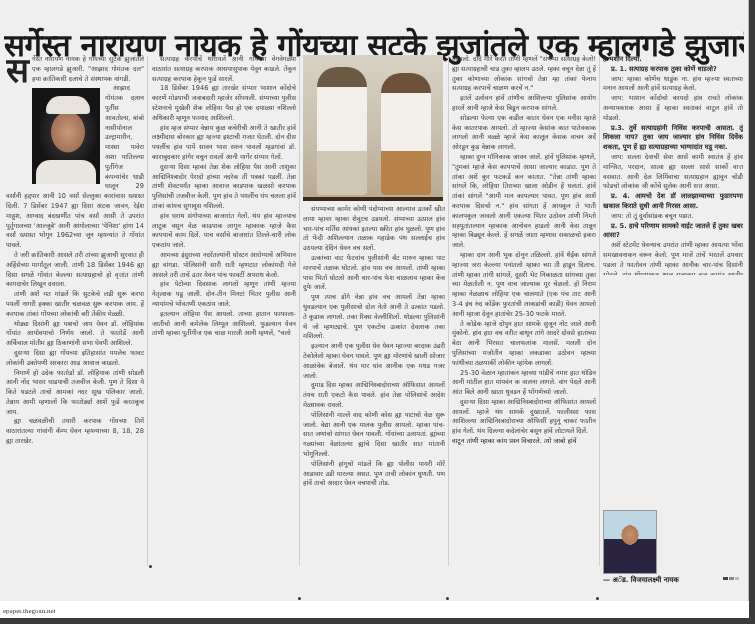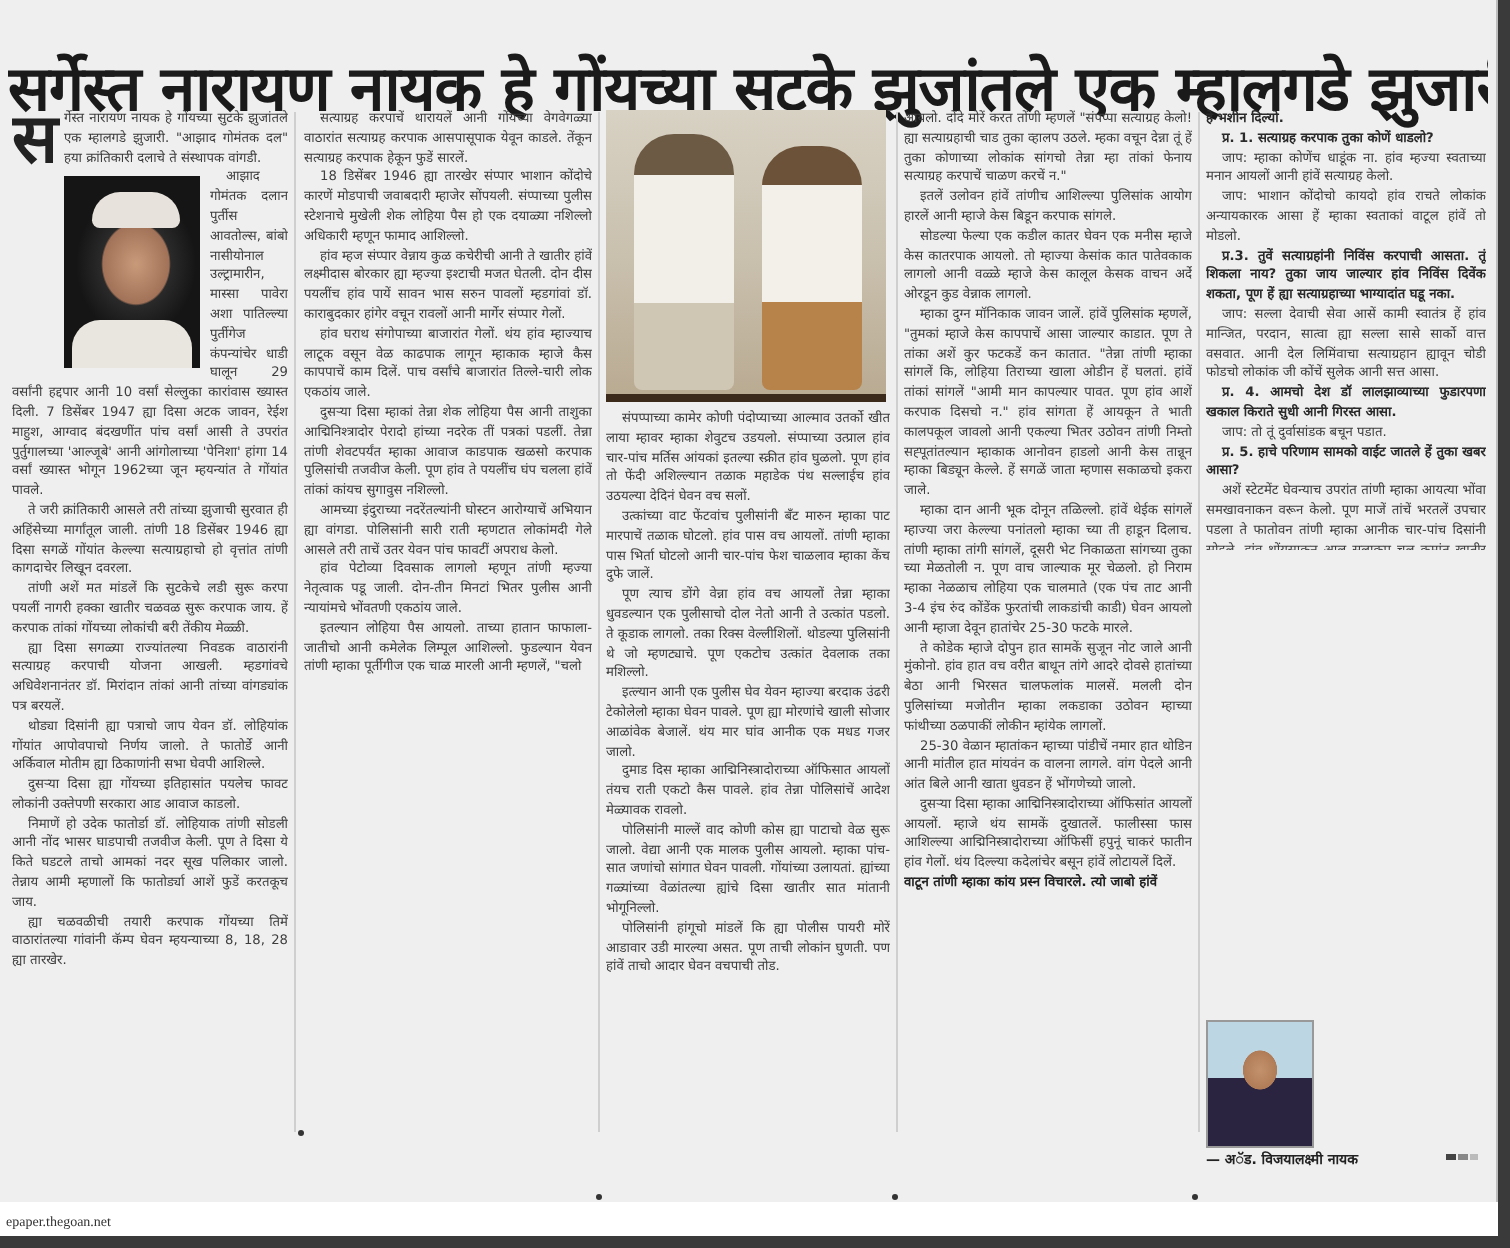--- a/index.html
+++ b/index.html
@@ -23,55 +23,54 @@
   .portrait .shirt { position:absolute; left:4px; bottom:0; width:60px; height:24px; background:#e9e6df; border-radius:14px 14px 0 0; }
   .photo { width:140px; height:146px; margin:0 0 4px 0; background:linear-gradient(180deg,#d8d2c4 0%,#c9c0ae 50%,#b9aa91 100%); position:relative; overflow:hidden; }
   .photo .p1 { position:absolute; left:14px; top:12px; width:50px; height:128px; background:linear-gradient(180deg,#6d5a44 0 16%,#f1efe8 16% 66%,#cfc6b4 66%); border-radius:20px 20px 4px 4px; }
   .photo .p2 { position:absolute; left:78px; top:18px; width:50px; height:122px; background:linear-gradient(180deg,#6b5238 0 16%,#f3f0ea 16% 64%,#b7834a 64%); border-radius:20px 20px 4px 4px; }
   .photo .edge { position:absolute; left:0; bottom:0; width:140px; height:4px; background:#3b2a1a; }
   .qhead { font-weight:bold; color:#2a2a2a; }
   .ans { }
   .lady { float:left; width:52px; height:62px; margin:2px 6px 2px 0; background:radial-gradient(ellipse 14px 16px at 26px 24px,#c3926c 0%,#b07c58 60%,transparent 62%),linear-gradient(180deg,#bcd6e4 0 45%,#2a2440 45%); border:1px solid #999; }
   .byline { clear:both; font-weight:bold; font-size:7px; color:#222; margin-top:6px; }
   .endmark { position:absolute; left:723px; top:577px; width:16px; height:3px; background:linear-gradient(90deg,#444 0 5px,transparent 5px 6px,#888 6px 11px,transparent 11px 12px,#bbb 12px 16px); }
-  .lastline { font-weight:bold; color:#222; text-indent:0 !important; }
+  .lastline { font-weight:normal; color:#222; text-indent:0 !important; }
   .footer { position:absolute; left:3px; top:607px; font-family:Liberation Serif, serif; font-size:7px; color:#333; }
 </style>
 </head>
 <body>
 
 <div class="page">
   <h1 class="headline">सर्गेस्त नारायण नायक हे गोंयच्या सुटके झुजांतले एक म्हालगडे झुजारी</h1>
 
   <div class="col c1">
     <div>
       <span class="dropcap">स</span>
       <span>र्गेस्त नारायण नायक हे गोंयच्या सुटके झुजांतले एक म्हालगडे झुजारी. "आझाद गोमंतक दल" हया क्रांतिकारी दलाचे ते संस्थापक वांगडी.</span>
     </div>
     <div class="portrait">
       <div class="hair"></div>
       <div class="shirt"></div>
     </div>
     <p>आझाद गोमंतक दलान पुर्तीस आवतोल्स, बांबो नासीयोनाल उल्ट्रामारीन, मास्सा पावेरा अशा पातिल्ल्या पुर्तीगेज कंपन्यांचेर धाडी घालून 29 वर्सांनी हद्दपार आनी 10 वर्सां सेल्लुका कारांवास ख्यास्त दिली. 7 डिसेंबर 1947 ह्या दिसा अटक जावन, रेईश माहुश, आग्वाद बंदखणींत पांच वर्सां आसी ते उपरांत पुर्तुगालच्या 'आल्जूबे' आनी आंगोलाच्या 'पेनिशा' हांगा 14 वर्सां ख्यास्त भोगून 1962च्या जून म्हयन्यांत ते गोंयांत पावले.</p>
     <p>ते जरी क्रांतिकारी आसले तरी तांच्या झुजाची सुरवात ही अहिंसेच्या मार्गांतूल जाली. तांणी 18 डिसेंबर 1946 ह्या दिसा सगळें गोंयांत केल्ल्या सत्याग्रहाचो हो वृत्तांत तांणी कागदाचेर लिखून दवरला.</p>
     <p>तांणी अशें मत मांडलें कि सुटकेचे लडी सुरू करपा पयलीं नागरी हक्का खातीर चळवळ सुरू करपाक जाय. हें करपाक तांकां गोंयच्या लोकांची बरी तेंकीय मेळ्ळी.</p>
-    <p>ह्या दिसा सगळ्या राज्यांतल्या निवडक वाठारांनी सत्याग्रह करपाची योजना आखली. म्हडगांवचे अधिवेशनानंतर डॉ. मिरांदान तांकां आनी तांच्या वांगड्यांक पत्र बरयलें.</p>
     <p>थोड्या दिसांनी ह्या पत्राचो जाप येवन डॉ. लोहियांक गोंयांत आपोवपाचो निर्णय जालो. ते फातोर्डे आनी अर्किवाल मोतीम ह्या ठिकाणांनी सभा घेवपी आशिल्ले.</p>
     <p>दुसऱ्या दिसा ह्या गोंयच्या इतिहासांत पयलेच फावट लोकांनी उक्तेपणी सरकारा आड आवाज काडलो.</p>
     <p>निमाणें हो उदेक फातोर्डा डॉ. लोहियाक तांणी सोडली आनी नोंद भासर घाडपाची तजवीज केली. पूण ते दिसा ये किते घडटले ताचो आमकां नदर सूख पलिकार जालो. तेन्नाय आमी म्हणालों कि फातोर्ड्या आशें फुडें करतकूच जाय.</p>
     <p>ह्या चळवळीची तयारी करपाक गोंयच्या तिमें वाठारांतल्या गांवांनी कॅम्प घेवन म्हयन्याच्या 8, 18, 28 ह्या तारखेर.</p>
   </div>
   <div class="rule" style="left:147px"></div>
 
   <div class="col c2">
     <p>सत्याग्रह करपाचें थारायलें आनी गोंयच्या वेगवेगळ्या वाठारांत सत्याग्रह करपाक आसपासूपाक येवून काडले. तेंकून सत्याग्रह करपाक हेकून फुडें सारलें.</p>
     <p>18 डिसेंबर 1946 ह्या तारखेर संप्पार भाशान कोंदोचे कारणें मोडपाची जवाबदारी म्हाजेर सोंपयली. संप्पाच्या पुलीस स्टेशनाचे मुखेली शेक लोहिया पैस हो एक दयाळ्या नशिल्लो अधिकारी म्हणून फामाद आशिल्लो.</p>
     <p>हांव म्हज संप्पार वेन्नाय कुळ कचेरीची आनी ते खातीर हांवें लक्ष्मीदास बोरकार ह्या म्हज्या इश्टाची मजत घेतली. दोन दीस पयलींच हांव पायें सावन भास सरुन पावलों म्हडगांवां डॉ. काराबुदकार हांगेर वचून रावलों आनी मार्गेर संप्पार गेलों.</p>
+    <p>दुसऱ्या दिसा म्हाकां तेन्ना शेक लोहिया पैस आनी ताशुका आद्मिनिश्त्रादोर पेरादो हांच्या नदरेक तीं पत्रकां पडलीं. तेन्ना तांणी शेवटपर्यंत म्हाका आवाज काडपाक खळसो करपाक पुलिसांची तजवीज केली. पूण हांव ते पयलींच घंप चलला हांवें तांकां कांयच सुगावुस नशिल्लो.</p>
     <p>हांव घराथ संगोपाच्या बाजारांत गेलों. थंय हांव म्हाज्याच लाटूक वसून वेळ काढपाक लागून म्हाकाक म्हाजे कैस कापपाचें काम दिलें. पाच वर्सांचे बाजारांत तिल्ले-चारी लोक एकठांय जाले.</p>
-    <p>दुसऱ्या दिसा म्हाकां तेन्ना शेक लोहिया पैस आनी ताशुका आद्मिनिश्त्रादोर पेरादो हांच्या नदरेक तीं पत्रकां पडलीं. तेन्ना तांणी शेवटपर्यंत म्हाका आवाज काडपाक खळसो करपाक पुलिसांची तजवीज केली. पूण हांव ते पयलींच घंप चलला हांवें तांकां कांयच सुगावुस नशिल्लो.</p>
     <p>आमच्या इंदुराच्या नदरेंतल्यांनी घोस्टन आरोग्याचें अभियान ह्या वांगडा. पोलिसांनी सारी राती म्हणटात लोकांमदी गेले आसले तरी ताचें उतर येवन पांच फावटीं अपराध केलो.</p>
     <p>हांव पेटोव्या दिवसाक लागलो म्हणून तांणी म्हज्या नेतृत्वाक पडू जाली. दोन-तीन मिनटां भितर पुलीस आनी न्यायांमचे भोंवतणी एकठांय जाले.</p>
     <p>इतल्यान लोहिया पैस आयलो. ताच्या हातान फाफाला-जातीचो आनी कमेलेक लिम्पूल आशिल्लो. फुडल्यान येवन तांणी म्हाका पूर्तीगीज एक चाळ मारली आनी म्हणलें, "चलो</p>
   </div>
   <div class="rule" style="left:299px"></div>
 
   <div class="col c3">
     <div class="photo">
       <div class="p1"></div>
       <div class="p2"></div>

